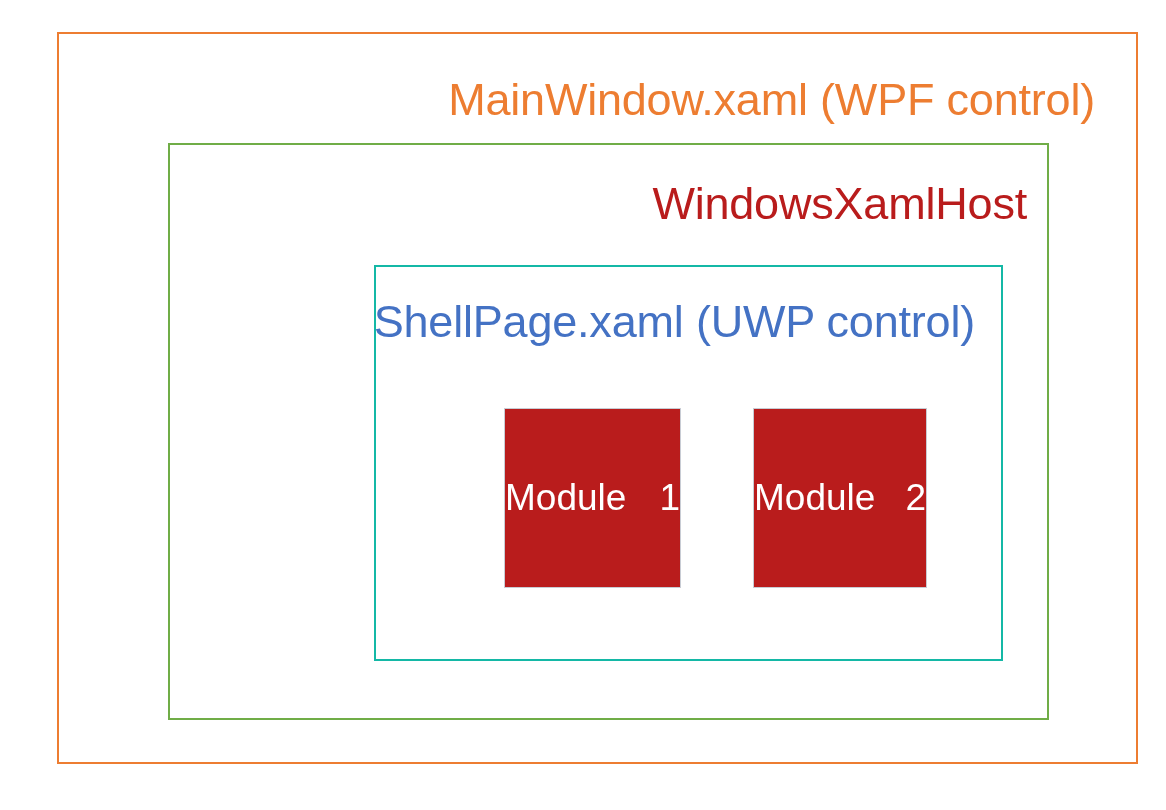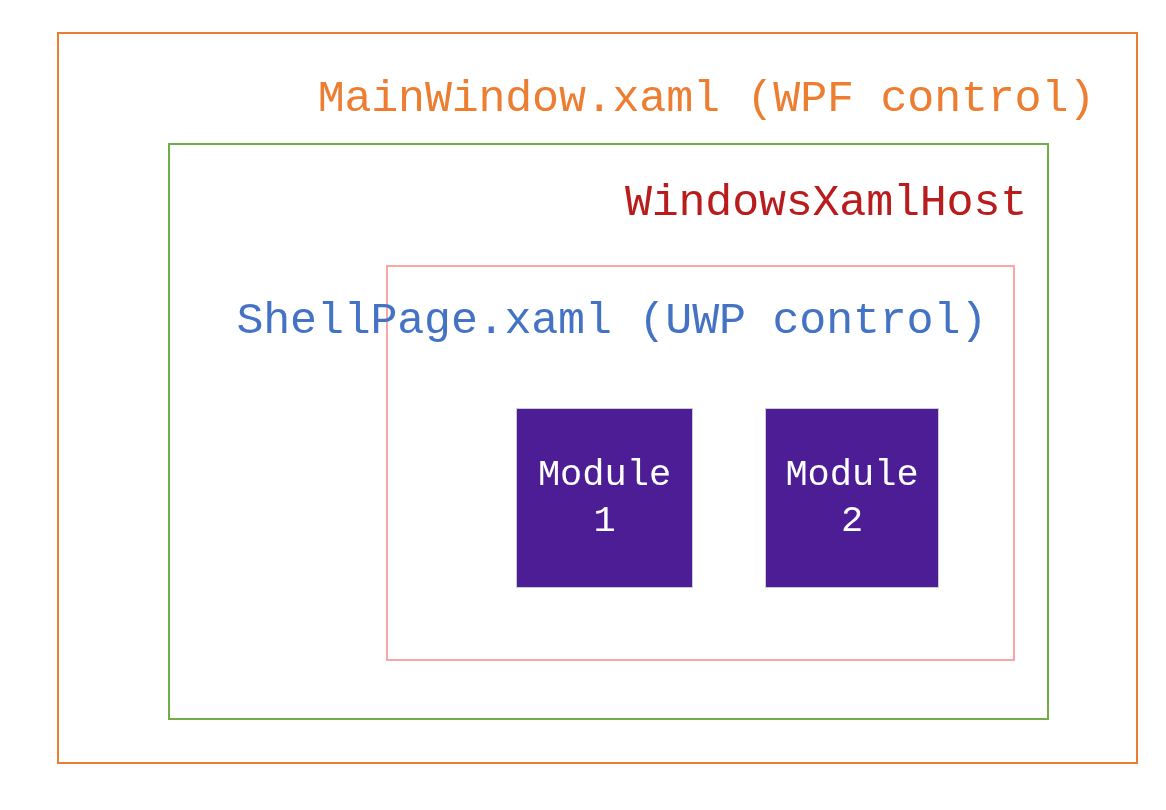--- a/index.html
+++ b/index.html
@@ -13,21 +13,20 @@
     background: #FFFFFF;
     font-family: "Liberation Sans", sans-serif;
     overflow: hidden;
   }
 
   #diagram-canvas {
     position: relative;
     width: 1166px;
     height: 643px;
     background: #FFFFFF;
-    font-family: Liberation Mono, monospace;
   }
 
   
   .layer-box {
     position: absolute;
     box-sizing: border-box;
     background: transparent;
   }
 
   #outer-layer-wpf {
@@ -44,22 +43,21 @@
     width: 881px;
     height: 577px;
     border: 2px solid #70AD47;
   }
 
   #inner-layer-shellpage {
     left: 204px;   
     top: 120px;    
     width: 629px;
     height: 396px;
-    border: 2px solid #fca5a5;
-    margin-left: 12px;
+    border: 2px solid #14b8a6;
   }
 
   
   .layer-caption {
     position: absolute;
     font-size: 45px;
     line-height: 52px;
     font-weight: normal;
     white-space: nowrap;
     letter-spacing: -0.2px;
@@ -90,26 +88,26 @@
     top: 142px;   
     width: 420px;
     height: 178px;
   }
 
   .module-block {
     position: absolute;
     top: 0;
     width: 175px;
     height: 178px;
-    background: #4c1d95;
+    background: #b91c1c;
     box-sizing: border-box;
     display: flex;
-    flex-direction: column;
+    flex-direction: row;
     align-items: center;
-    justify-content: center;
+    justify-content: space-between;
     color: #FFFFFF;
     font-size: 37px;
     line-height: 46px;
     text-align: center;
     box-shadow: 0 0 0 1px rgba(190, 195, 205, 0.85);
   }
 
   #module-block-1 { left: 0px; }
   #module-block-2 { left: 249px; width: 172px; }
 

